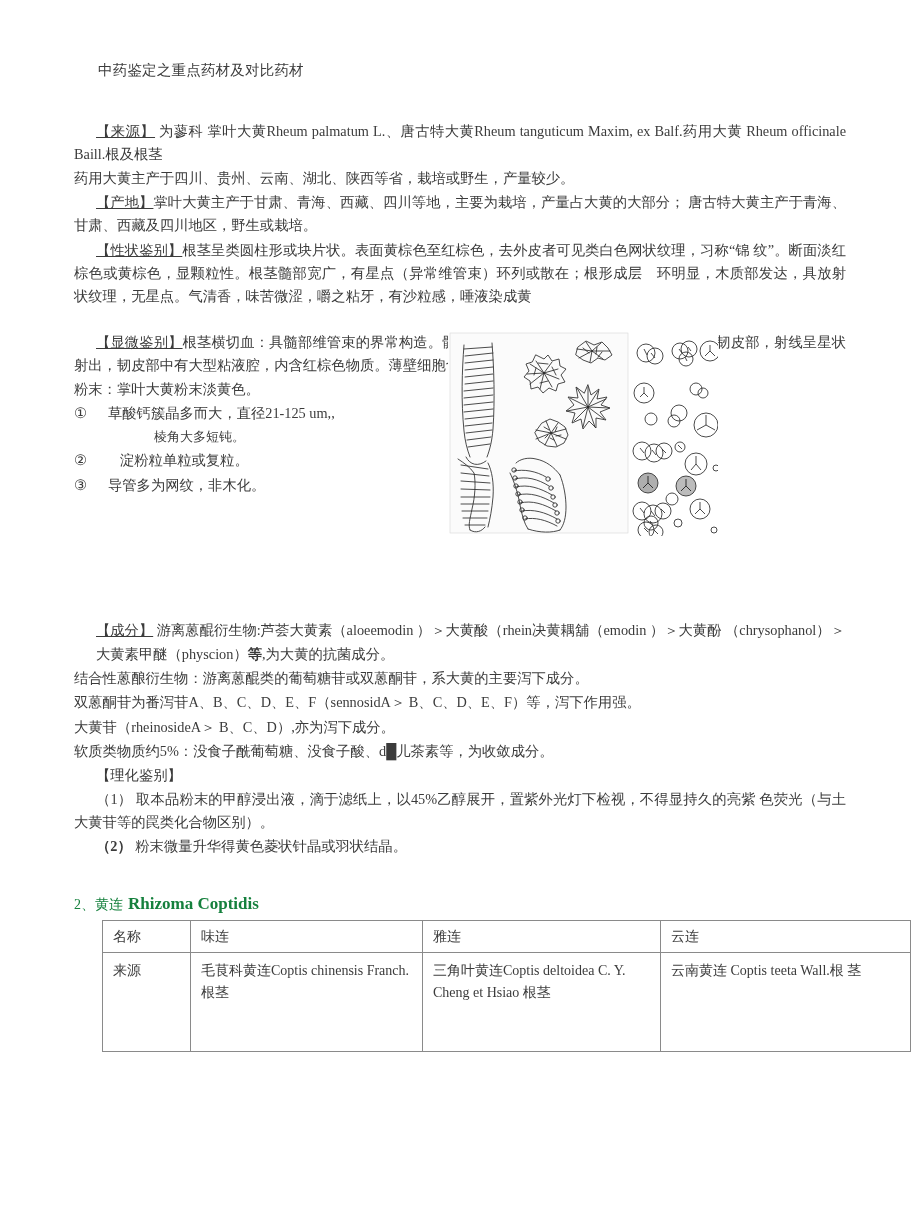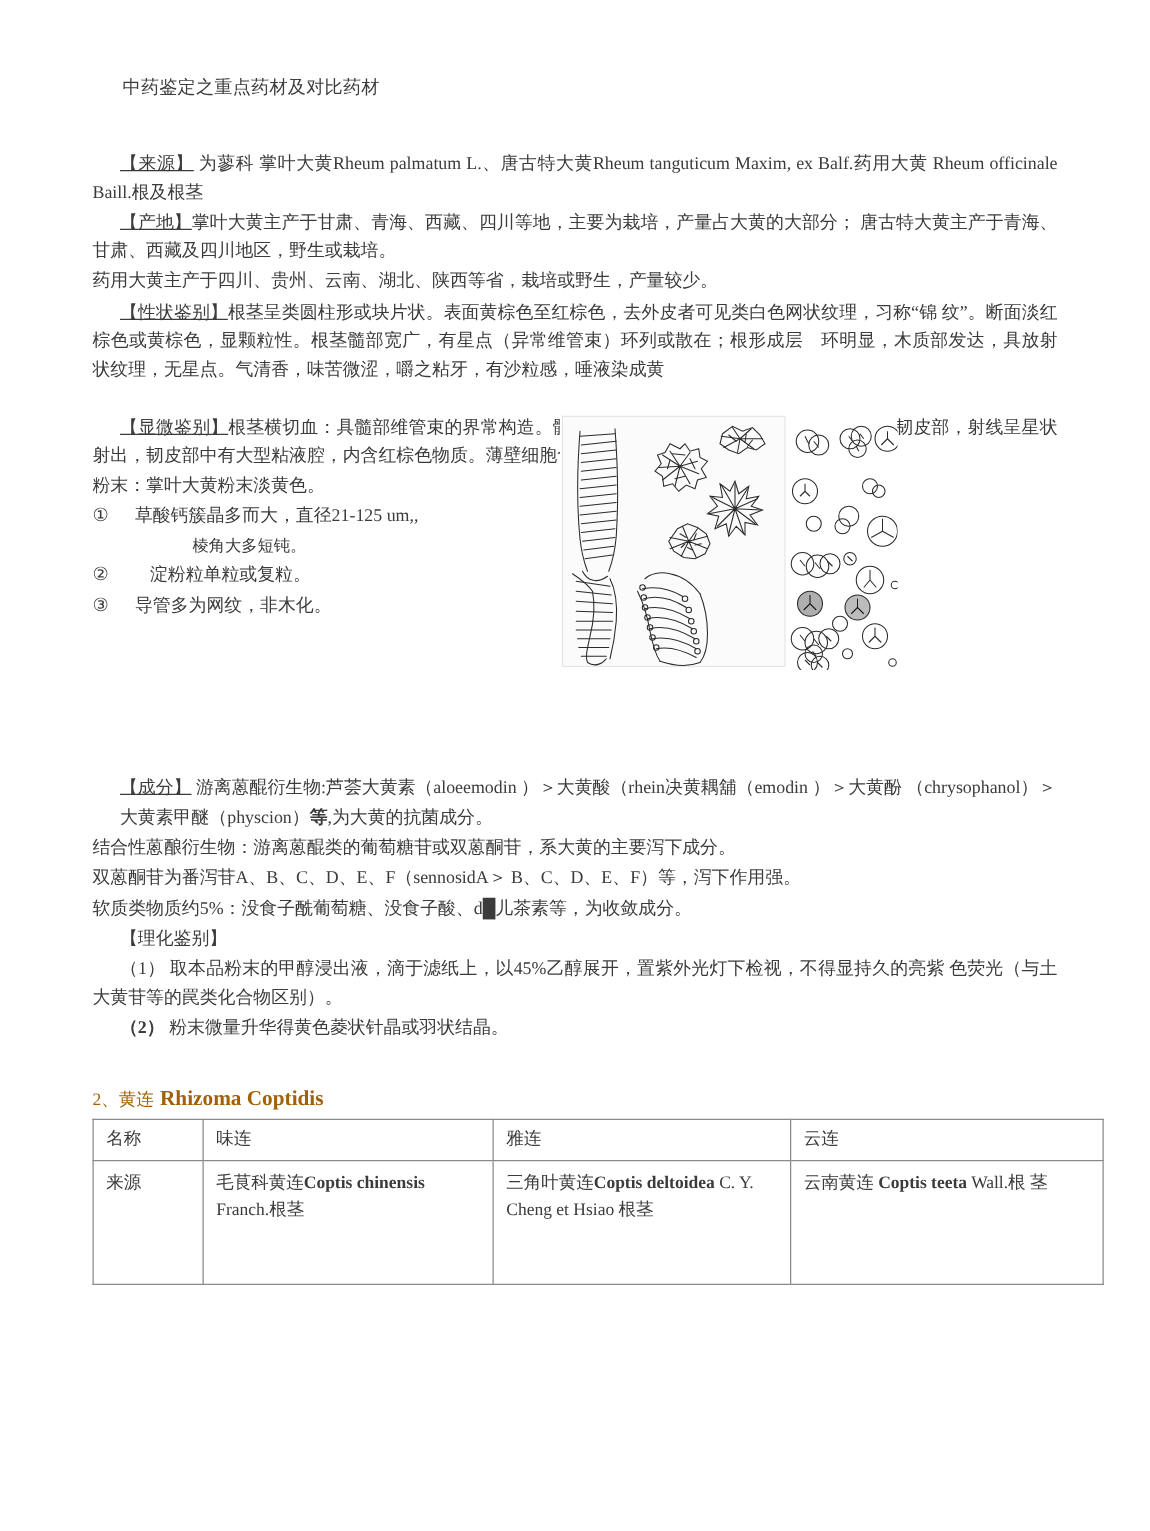--- a/index.html
+++ b/index.html
@@ -47,21 +47,21 @@
   }
   h1.section-title .latin {
     font-size: 17.5px;
     padding-left: 6px;
   }
 
   h2.section-title-2 {
     font-size: 15.5px;
     font-weight: bold;
     margin: 0 0 6px 0;
-    color: #a16207;
+    color: #15803d;
   }
   h2.section-title-2 .cn {
     font-size: 14px;
     font-weight: normal;
   }
   h2.section-title-2 .latin {
     font-size: 17px;
     padding-left: 5px;
   }
 
@@ -114,57 +114,58 @@
     padding-left: 46px;
     font-size: 13px;
     line-height: 1.62;
   }
   .li-indent { padding-left: 46px !important; }
 
   
   table.cmp-table {
     border-collapse: collapse;
     width: 728px;
+    margin-left: 28px;
     margin-top: 6px;
     table-layout: fixed;
   }
   table.cmp-table td {
     border: 1px solid #8a8a8a;
     vertical-align: top;
     padding: 7px 9px 7px 10px;
     font-size: 14px;
     line-height: 1.55;
     color: #3b3b3b;
   }
   table.cmp-table td.c0 { width: 68px; }
   table.cmp-table td.c1 { width: 212px; }
   table.cmp-table td.c2 { width: 218px; }
   table.cmp-table td.c3 { width: 230px; }
   tr.head-row td { height: 20px; padding-top: 5px; padding-bottom: 5px; }
   tr.body-row td { height: 84px; }
-  .cell-latin-b { font-weight: bold; }
+  .cell-latin-b { font-weight: normal; }
 </style>
 </head>
 <body>
 
 <div class="page">
   <div class="content">
 
     <div class="doc-header">中药鉴定之重点药材及对比药材</div>
 
 
     <p class="para indent">
       <span class="bracket">【来源】</span>
       <span>为蓼科 掌叶大黄</span><span class="it">Rheum palmatum</span><span> L.、唐古特大黄</span><span class="it">Rheum tanguticum</span><span> Maxim, ex Balf.药用大黄 </span><span class="it">Rheum officinale</span><span> Baill.根及根茎</span>
     </p>
 
+    <p class="para">药用大黄主产于四川、贵州、云南、湖北、陕西等省，栽培或野生，产量较少。</p>
     <p class="para indent">
       <span class="bracket">【产地】</span><span>掌叶大黄主产于甘肃、青海、西藏、四川等地，主要为栽培，产量占大黄的大部分； 唐古特大黄主产于青海、甘肃、西藏及四川地区，野生或栽培。</span>
     </p>
-    <p class="para">药用大黄主产于四川、贵州、云南、湖北、陕西等省，栽培或野生，产量较少。</p>
 
     <p class="para indent">
       <span class="bracket">【性状鉴别】</span><span>根茎呈类圆柱形或块片状。表面黄棕色至红棕色，去外皮者可见类白色网状纹理，习称“锦 纹”。断面淡红棕色或黄棕色，显颗粒性。根茎髓部宽广，有星点（异常维管束）环列或散在；根形成层　环明显，木质部发达，具放射状纹理，无星点。气清香，味苦微涩，嚼之粘牙，有沙粒感，唾液染成黄</span>
     </p>
 
     <div class="spacer-md"></div>
 
     <div class="micro-block">
 
       <div class="figure-wrap">
@@ -300,20 +301,21 @@
     <div class="spacer-lg" style="height:120px"></div>
 
     <p class="para indent">
       <span class="bracket">【成分】</span><span> 游离蒽醌衍生物:芦荟大黄素（aloeemodin ）＞大黄酸（rhein决黄耦舖（emodin ）＞大黄酚 （chrysophanol）＞</span>
     </p>
     <p class="para" style="padding-left:22px">
       <span>大黄素甲醚（physcion）</span><span class="bold">等</span><span>,为大黄的抗菌成分。</span>
     </p>
     <p class="para">结合性蒽酿衍生物：游离蒽醌类的葡萄糖苷或双蒽酮苷，系大黄的主要泻下成分。</p>
     <p class="para">双蒽酮苷为番泻苷A、B、C、D、E、F（sennosidA＞ B、C、D、E、F）等，泻下作用强。</p>
+    <p class="para">大黄苷（rheinosideA＞ B、C、D）,亦为泻下成分。</p>
     <p class="para">软质类物质约5%：没食子酰葡萄糖、没食子酸、d█儿茶素等，为收敛成分。</p>
 
     <p class="para indent">【理化鉴别】</p>
     <p class="para indent">
       <span>（1）</span><span> 取本品粉末的甲醇浸出液，滴于滤纸上，以45%乙醇展开，置紫外光灯下检视，不得显持久的亮紫 色荧光（与土大黄苷等的罠类化合物区别）。</span>
     </p>
     <p class="para indent">
       <span class="bold">（2）</span><span> 粉末微量升华得黄色菱状针晶或羽状结晶。</span>
     </p>
 

